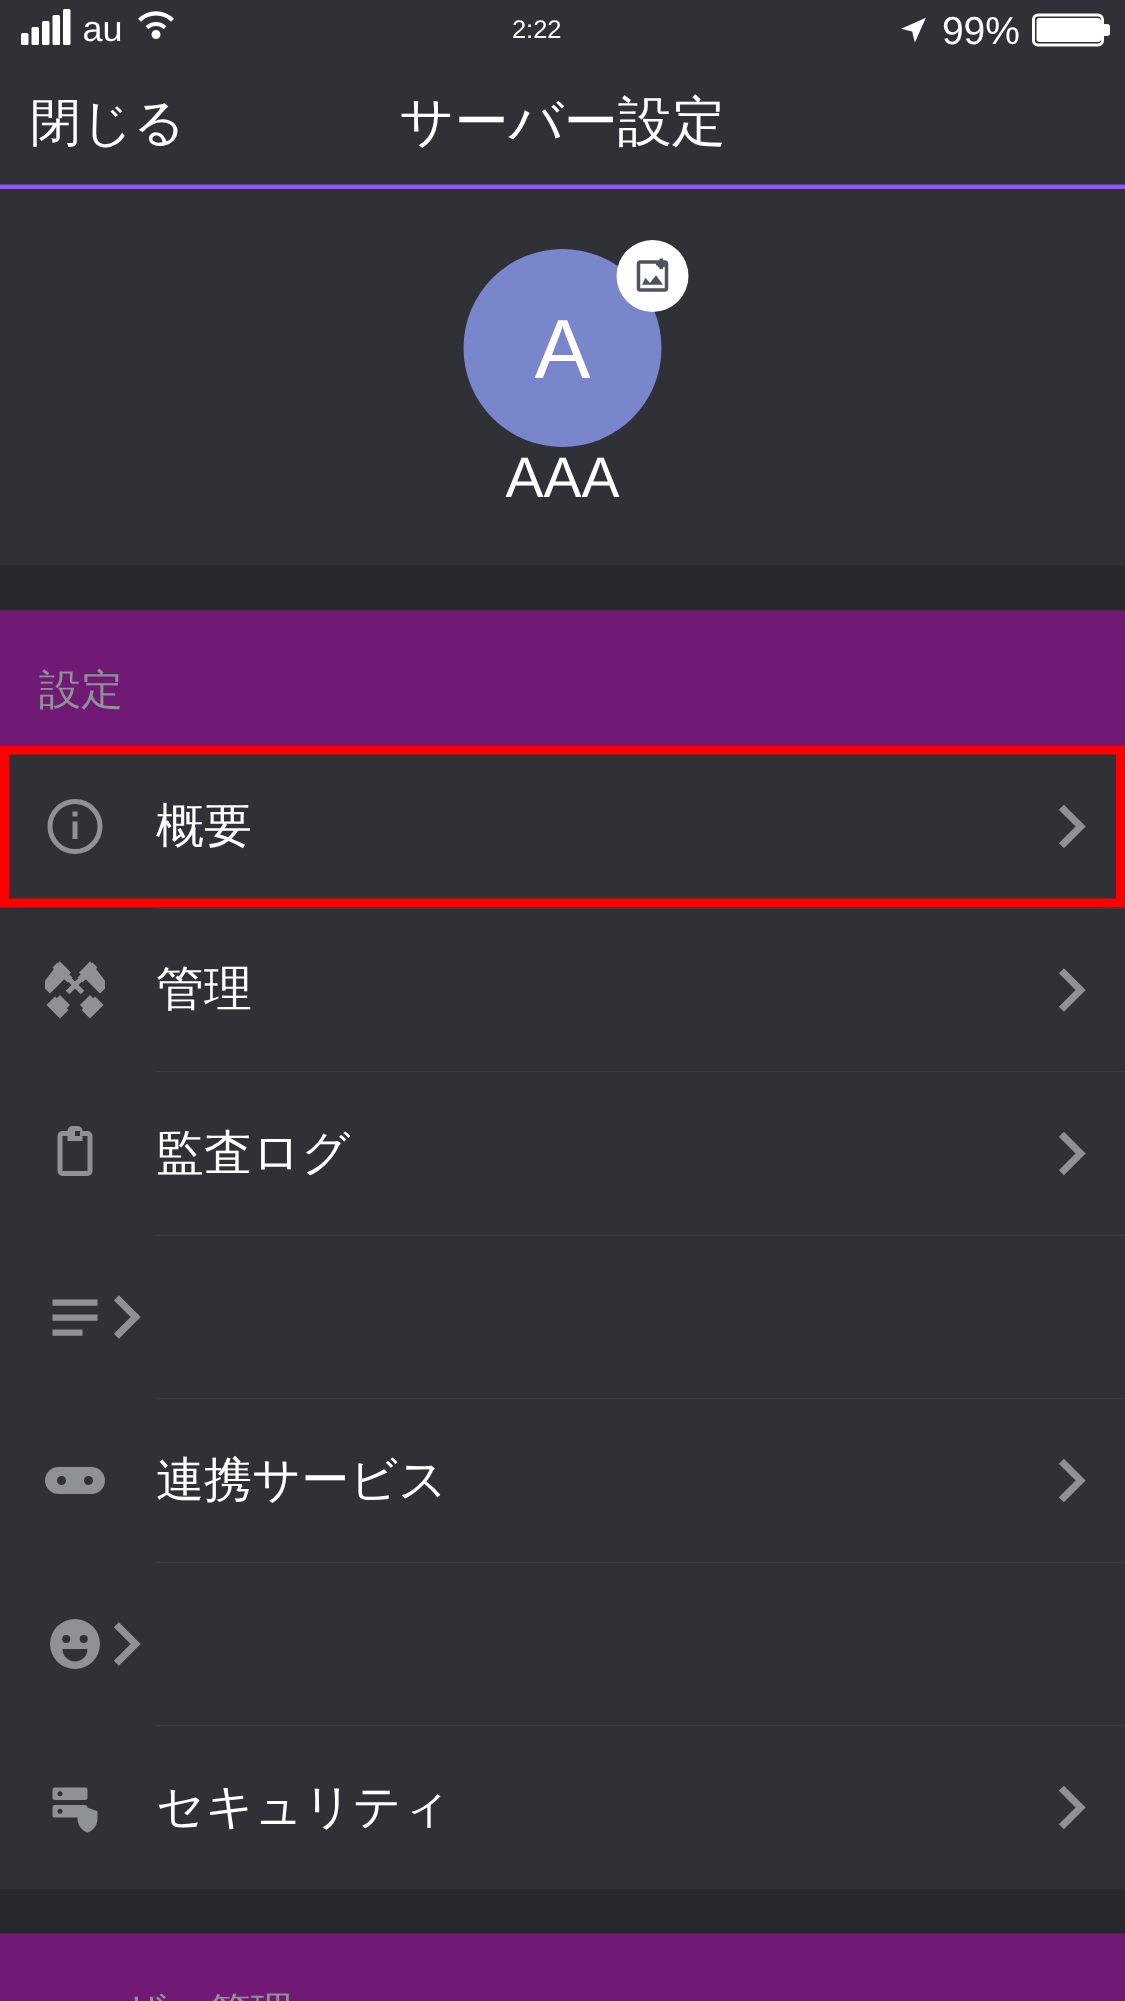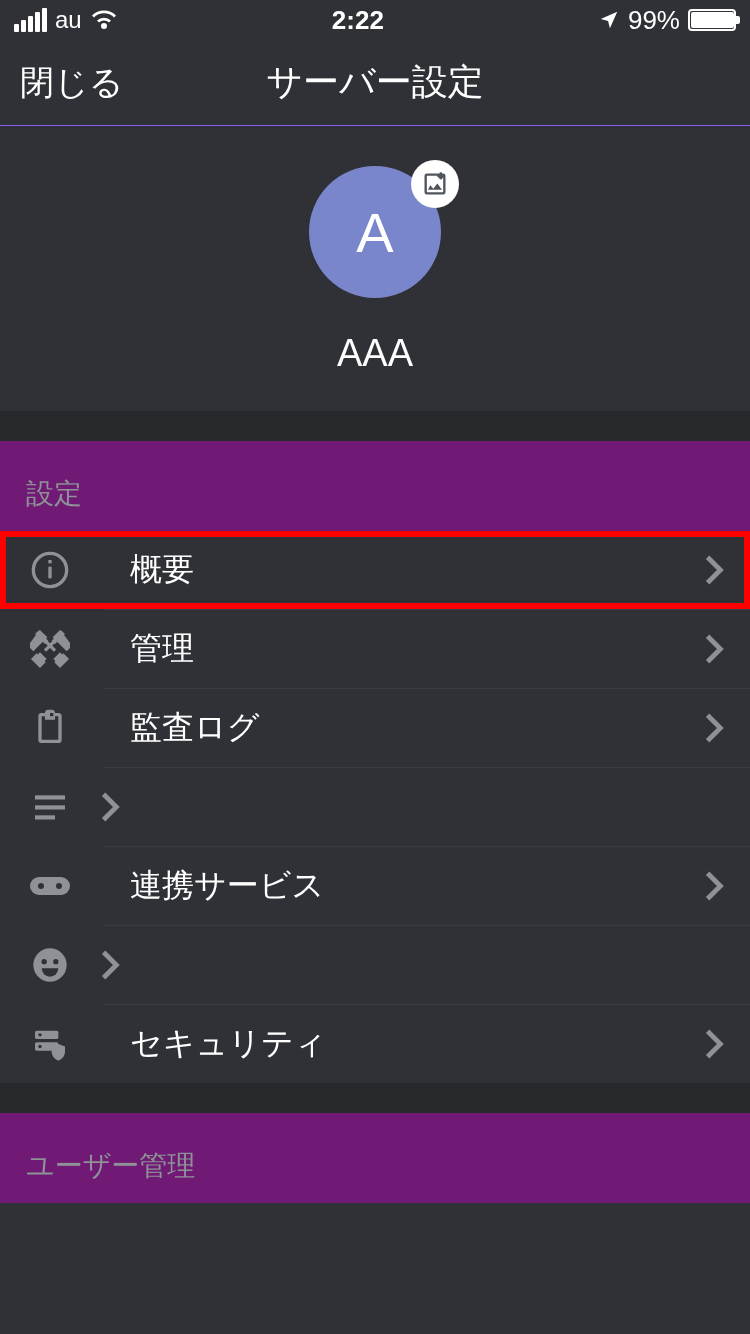--- a/index.html
+++ b/index.html
@@ -1,57 +1,57 @@
 <!DOCTYPE html>
 <html><head>
 <meta charset="utf-8">
 <style>
   * { margin: 0; padding: 0; box-sizing: border-box; }
   html, body { width: 750px; height: 1334px; background: #2f3136; font-family: -apple-system, "Hiragino Sans", sans-serif; color: #fff; overflow: hidden; }
 
   
   .status-bar { height: 40px; display: flex; align-items: center; justify-content: space-between; padding: 0 14px; font-size: 26px; font-weight: 600; color: #fff; }
-  .status-left { display: flex; align-items: center; gap: 8px; }
+  .status-left { display: flex; align-items: flex-start; gap: 8px; }
   .status-right { display: flex; align-items: center; gap: 8px; justify-content: center; }
   .signal-bars { display: inline-flex; align-items: flex-end; gap: 2px; }
   .signal-bars span { width: 5px; background: #fff; border-radius: 1px; }
   .signal-bars span:nth-child(1){height:8px}
   .signal-bars span:nth-child(2){height:12px}
   .signal-bars span:nth-child(3){height:16px}
   .signal-bars span:nth-child(4){height:20px}
   .signal-bars span:nth-child(5){height:24px}
   .carrier { font-size: 24px; font-weight: 500; }
   .wifi, .location { display: inline-flex; }
   .battery-wrap { display: inline-flex; align-items: center; gap: 4px; }
   .battery { width: 48px; height: 22px; border: 2px solid #fff; border-radius: 4px; position: relative; }
   .battery::after { content: ""; position: absolute; right: -6px; top: 5px; width: 4px; height: 8px; background: #fff; border-radius: 0 2px 2px 0; }
   .battery-fill { position: absolute; left: 1px; top: 1px; bottom: 1px; width: 97%; background: #fff; border-radius: 2px; }
-  .time { font-size: 26px; font-weight: 700; }
+  .time { font-size: 17px; font-weight: 400; }
   .pct { font-size: 26px; font-weight: 500; }
 
   
-  .nav { height: 86px; display: flex; align-items: center; position: relative; border-bottom: 1px solid #8b5cf6; }
+  .nav { height: 86px; display: flex; align-items: center; position: relative; border-bottom: 3px solid #8b5cf6; }
   .nav-close { position: absolute; left: 20px; font-size: 34px; font-weight: 400; color: #fff; }
   .nav-title { margin: 0 auto; font-size: 36px; font-weight: 400; color: #fff; }
 
   
   .server-section { background: #2f3136; padding: 40px 0 36px; text-align: center; }
   .avatar-wrap { position: relative; display: inline-block; }
   .avatar { width: 132px; height: 132px; border-radius: 50%; background: #7986cb; display: flex; align-items: center; justify-content: center; font-size: 56px; color: #fff; font-weight: 400; }
   .upload-badge { position: absolute; top: -6px; right: -18px; width: 48px; height: 48px; border-radius: 50%; background: #fff; display: flex; align-items: center; justify-content: center; }
-  .server-name { margin-top: 34px; font-size: 38px; font-weight: 500; color: #fff; }
+  .server-name { font-size: 38px; font-weight: 500; color: #fff; }
 
   
   .gap { height: 30px; background: #26282c; }
 
   
   .section-label { background: #701a75; padding: 34px 26px 18px; font-size: 28px; color: #8e9297; }
 
   
-  .row { height: 78px; display: flex; align-items: center; padding: 0 26px; position: relative; background: #2f3136; gap: 26px; }
+  .row { height: 108px; display: flex; align-items: center; padding: 0 26px; position: relative; background: #2f3136; }
   .row .icon { width: 48px; display: flex; align-items: center; justify-content: center; color: #8e9297; }
   .row .label { margin-left: 30px; font-size: 32px; font-weight: 500; color: #fff; flex: 1; }
   .row .chev { color: #8e9297; }
   .divider { height: 1px; background: #3a3c42; margin-left: 104px; }
 
   
   .row-highlight { outline: 6px solid #ff0000; outline-offset: -6px; z-index: 5; }
 
   svg { display: block; }
 </style>

